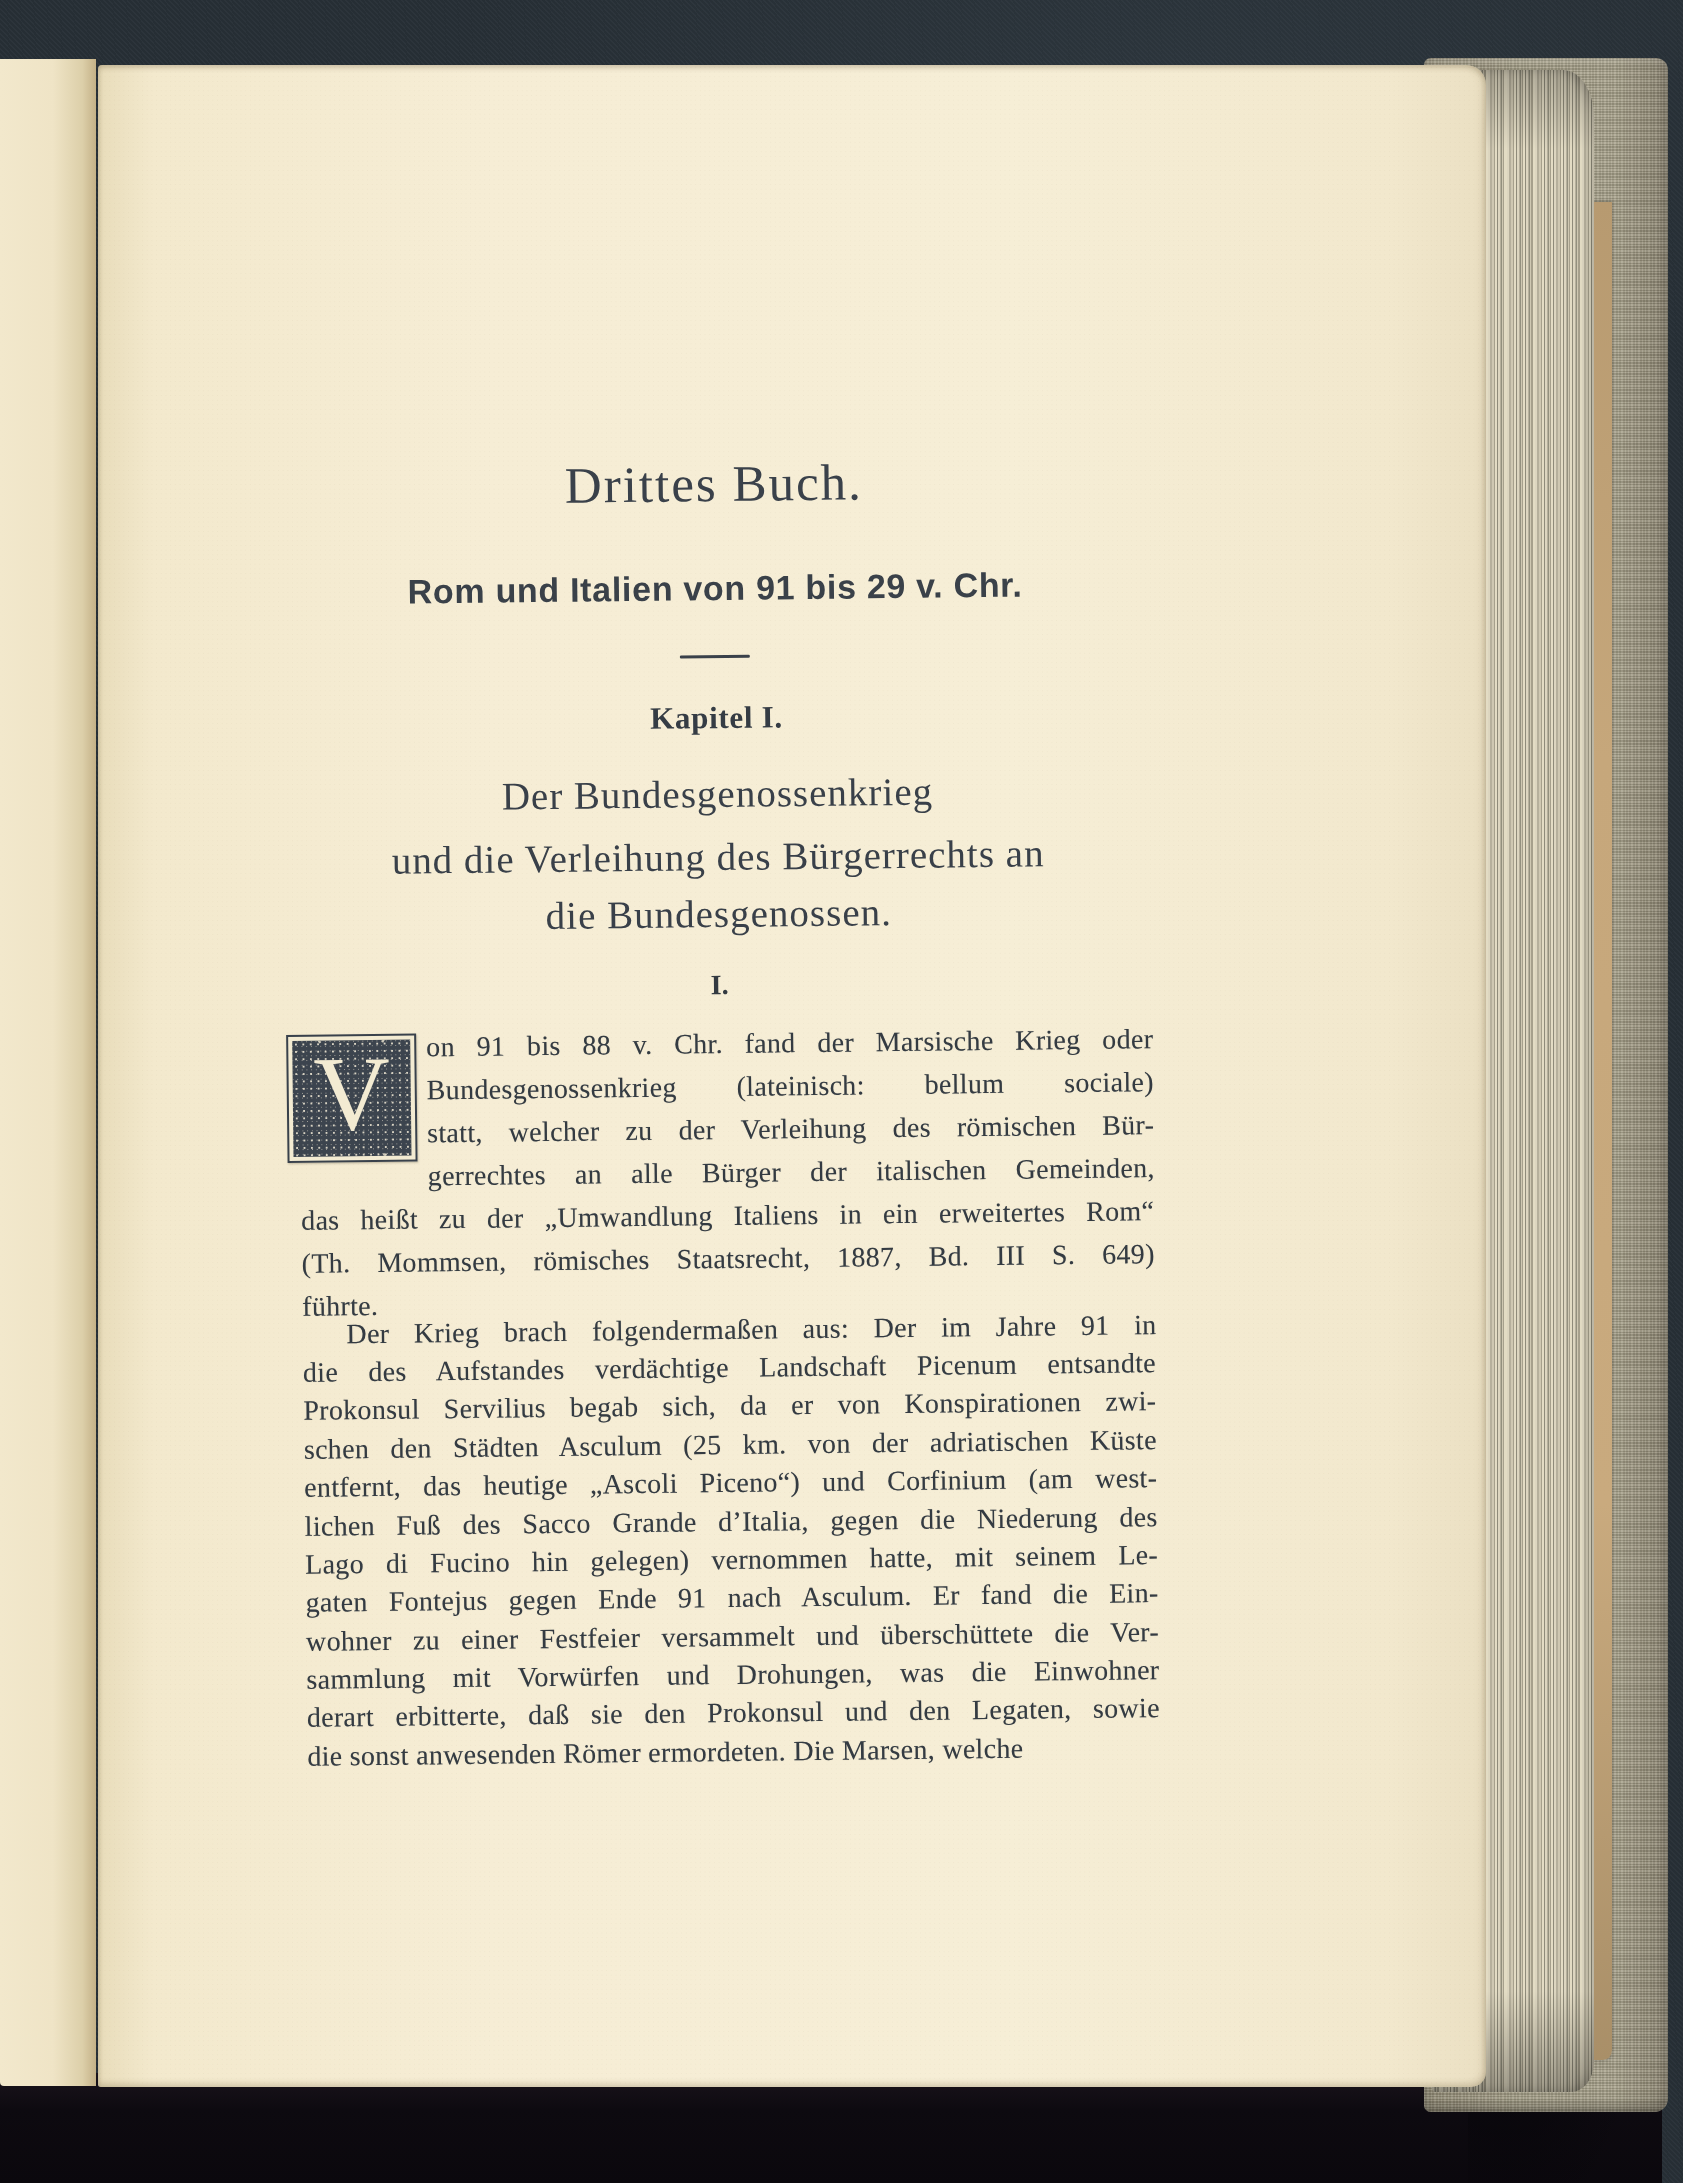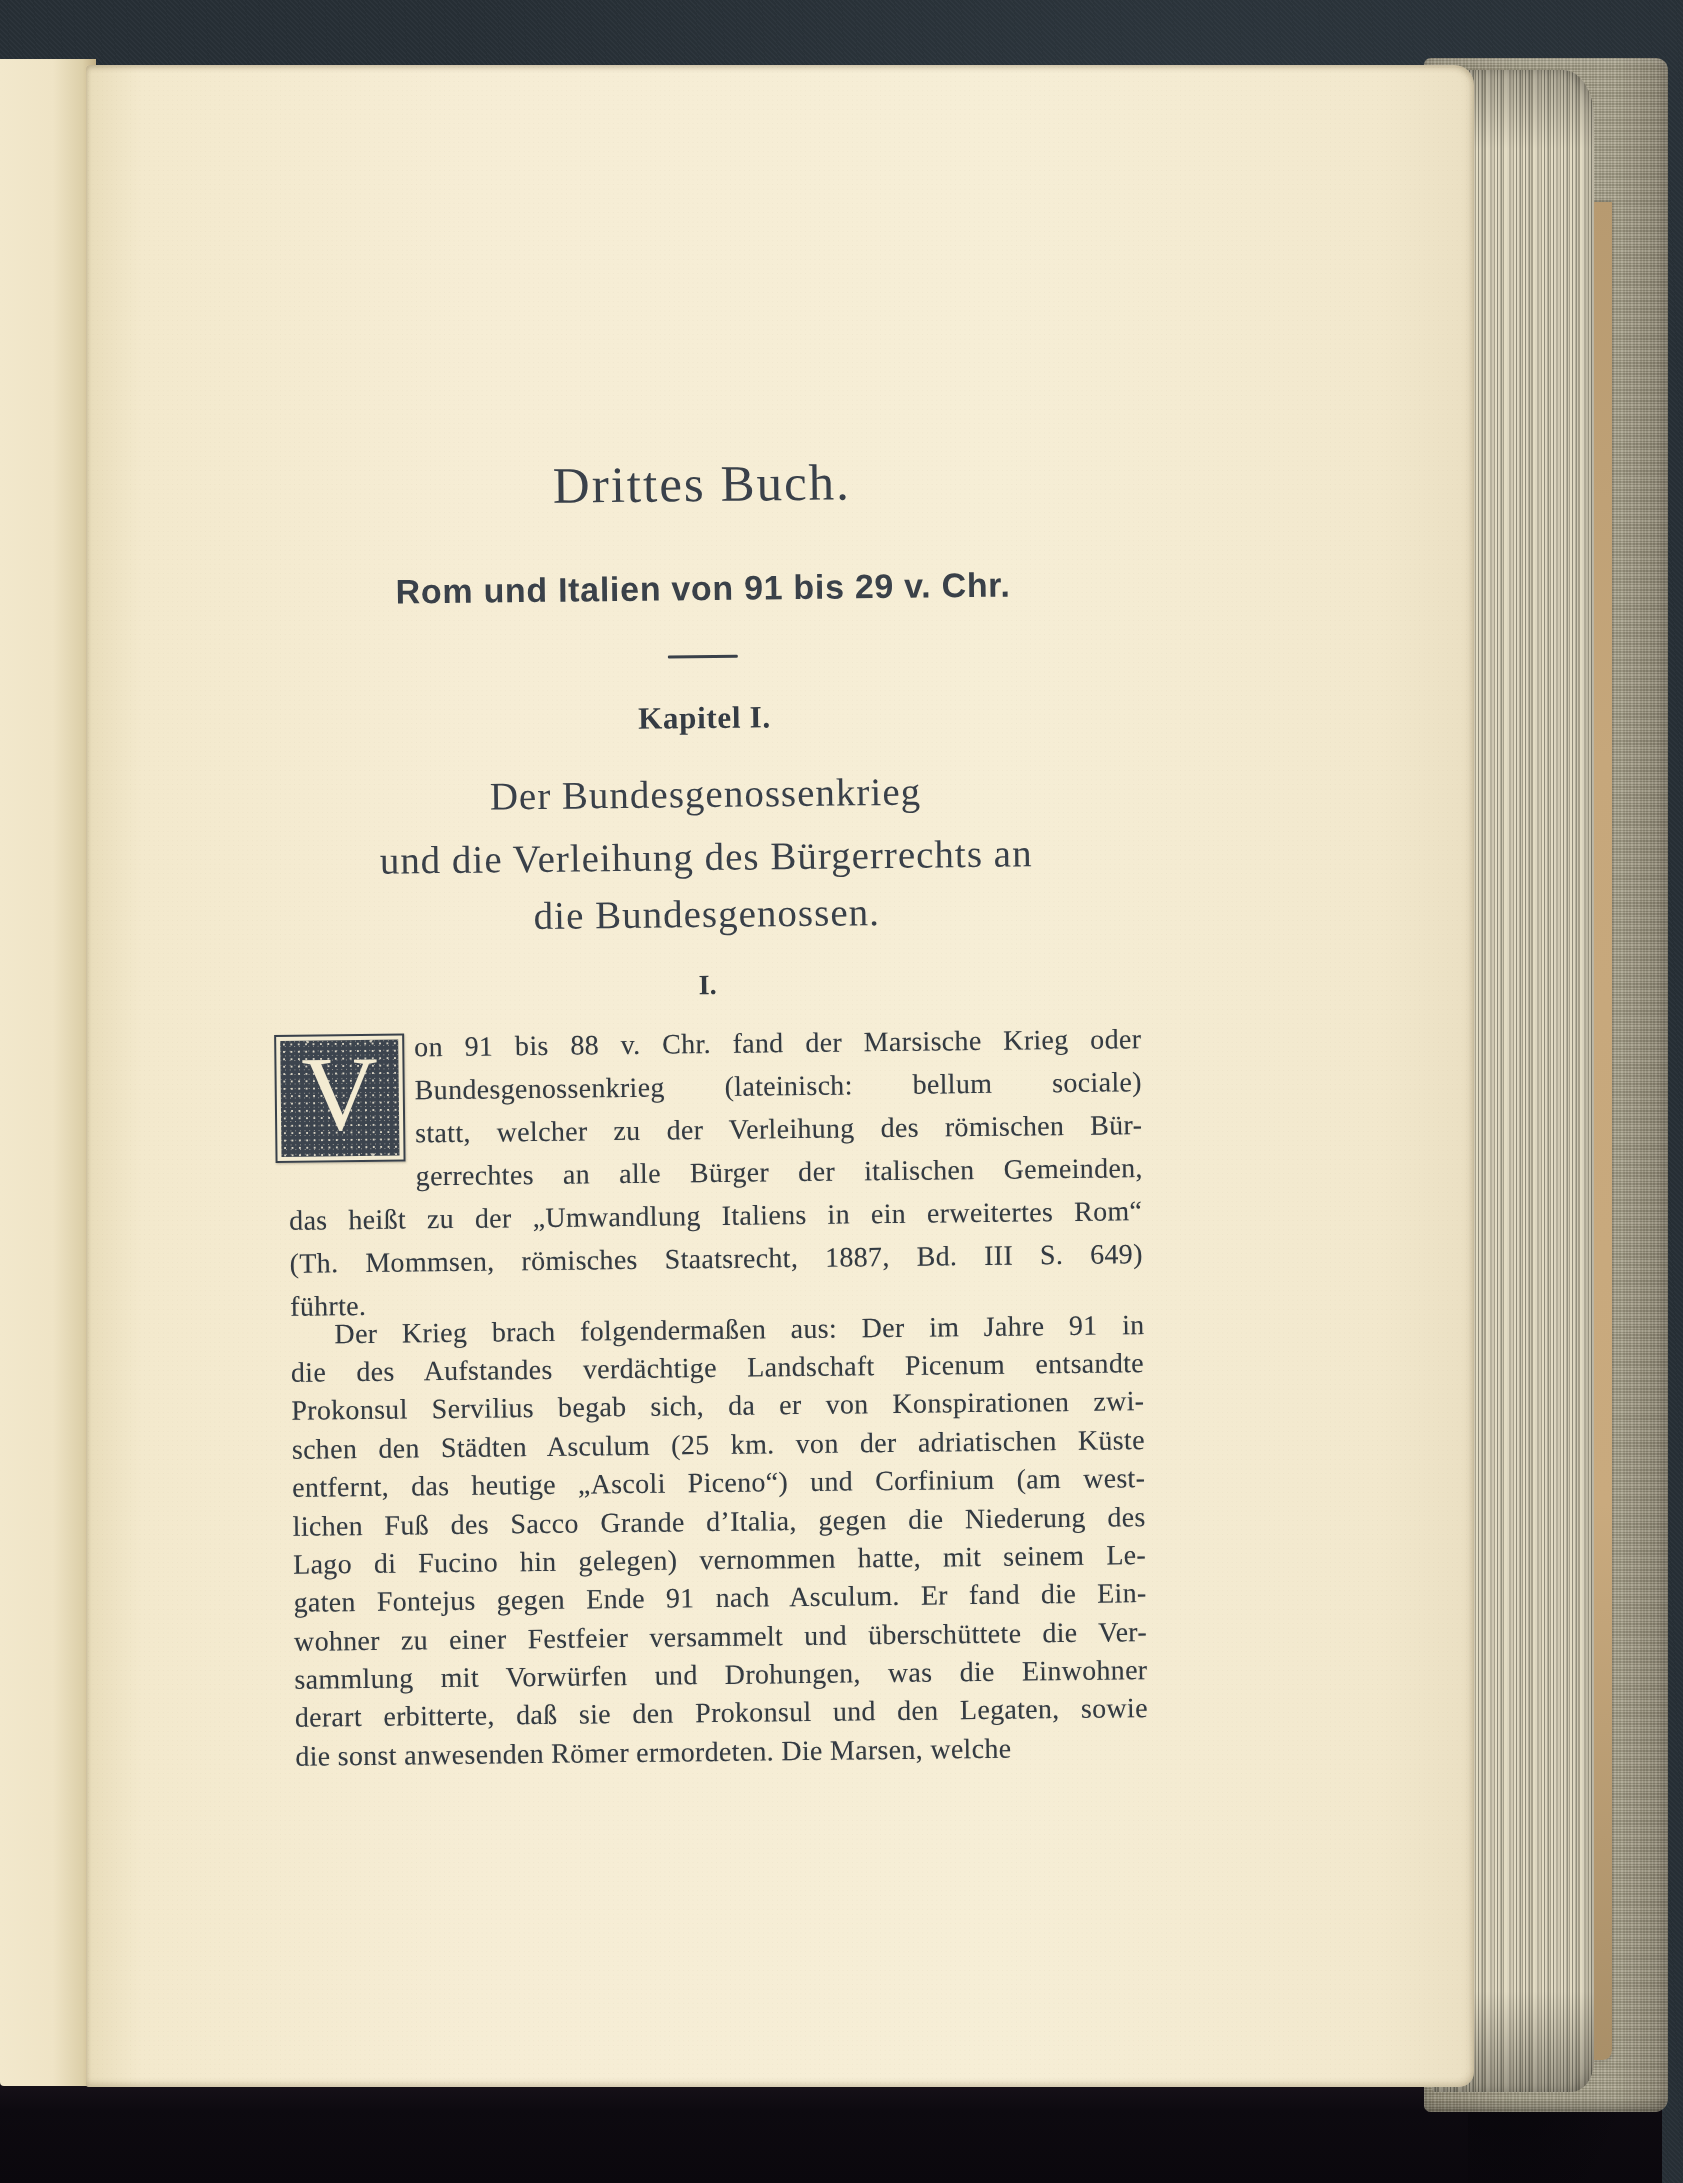--- a/index.html
+++ b/index.html
@@ -51,21 +51,21 @@
     box-shadow:inset -5.4px 0 9.4px rgba(0,0,0,.18);
   }
   
   .left-page{
     position:absolute;left:0;top:59px;width:96px;height:2027px;z-index:4;
     background:linear-gradient(90deg,#f2e8cc 0,#efe4c6 55%,#dccfa9 86%,#c4b187 100%);
     border-radius:0 0 0 4px;
   }
   
   .page{
-    position:absolute;left:86px;top:65px;width:1388px;height:2022px;z-index:5;
+    position:absolute;left:98px;top:65px;width:1388px;height:2022px;z-index:5;
     background:
       radial-gradient(rgba(122,102,62,.05) 0.7px, transparent 0.9px),
       linear-gradient(90deg,#e8dcba 0,#f3e9cd 4%,#f6edd5 28%,#f6eed6 66%,#f2e8cd 93%,#eadfc2 100%);
     background-size:4.7px 4.7px, 100% 100%;
     border-radius:4px 20px 15px 2.7px;
     box-shadow:inset 0 2.7px 5.4px rgba(80,60,30,.18), inset 0 -3.4px 6px rgba(80,60,30,.15), inset -4px 0 8px rgba(80,60,30,.10);
   }
   
   .content{
     position:absolute;left:-94px;top:-65px;width:1683px;height:2183px;

